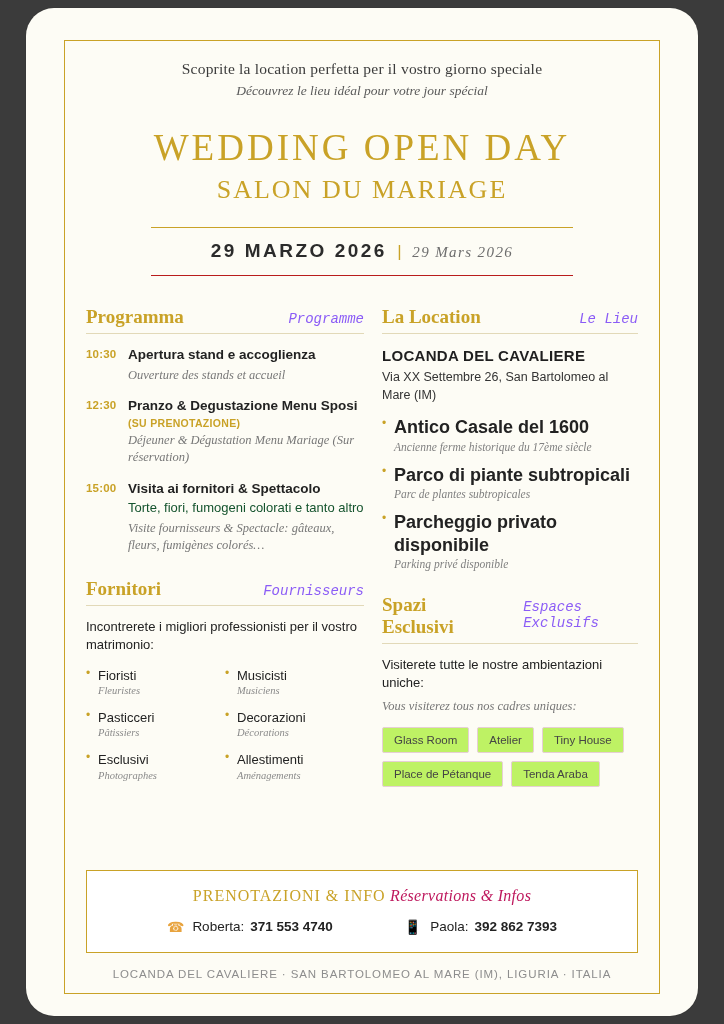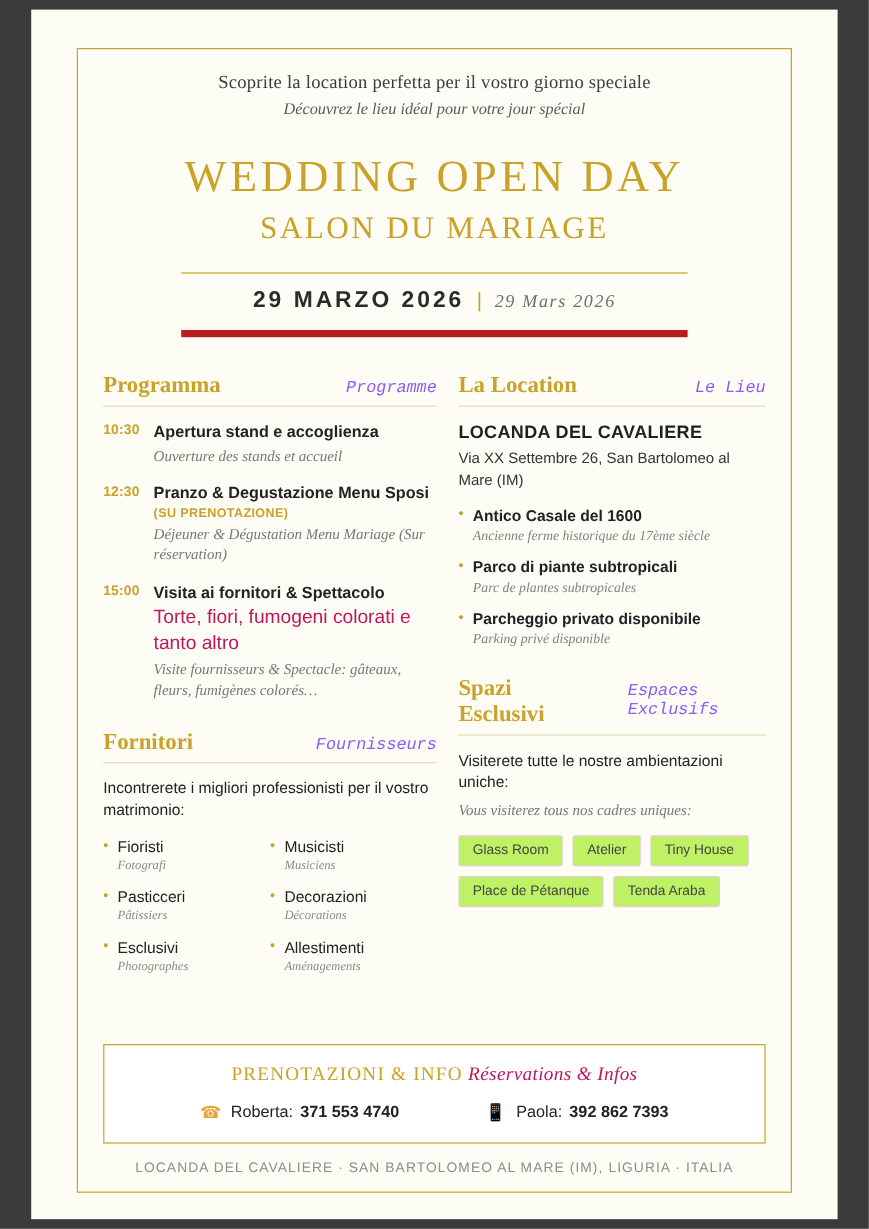--- a/index.html
+++ b/index.html
@@ -14,20 +14,21 @@
     overflow: hidden;
   }
   .page {
     position: absolute;
     left: 26px;
     top: 8px;
     width: 672px;
     height: 1008px;
     background: #fdfcf5;
     box-shadow: 0 0 0 1px rgba(0,0,0,0.05);
+    border-radius: 28px;
   }
   .inner-border {
     position: absolute;
     left: 38px;
     top: 32px;
     right: 38px;
     bottom: 22px;
     border: 1px solid #c9a227;
   }
   .content {
@@ -67,21 +68,21 @@
     font-family: "Liberation Serif", serif;
     font-size: 26px;
     letter-spacing: 2px;
     color: #c9a227;
     margin-top: 6px;
   }
   .date-wrap {
     margin: 22px auto 0;
     width: 422px;
     border-top: 1px solid #c9a227;
-    border-bottom: 6px solid #b91c1c;
+    border-bottom: 1px solid #b91c1c;
     padding: 12px 0 13px;
     text-align: center;
   }
   .date-it {
     font-family: "Liberation Sans", sans-serif;
     font-size: 19px;
     letter-spacing: 2.5px;
     color: #2b2b2b;
     font-weight: bold;
   }
@@ -150,22 +151,22 @@
     line-height: 1.3;
   }
   .sched-note {
     font-size: 10.5px;
     font-weight: bold;
     color: #c9a227;
     letter-spacing: 0.3px;
     margin-top: 2px;
   }
   .sched-desc {
-    font-size: 16px;
-    color: #be185d;
+    font-size: 13px;
+    color: #14532d;
     line-height: 1.35;
     margin-top: 2px;
   }
   .sched-fr {
     font-family: "Liberation Serif", serif;
     font-style: italic;
     font-size: 12.5px;
     color: #777;
     line-height: 1.35;
     margin-top: 3px;
@@ -223,21 +224,21 @@
   }
   .venue-addr {
     font-size: 12.5px;
     color: #333;
     line-height: 1.4;
     margin-top: 5px;
   }
   .feat-list { margin-top: 12px; }
   .feat-item { display: flex; margin-bottom: 11px; }
   .feat-it {
-    font-size: 13px;
+    font-size: 18px;
     font-weight: bold;
     color: #222;
     line-height: 1.25;
   }
   .feat-fr {
     font-family: "Liberation Serif", serif;
     font-style: italic;
     font-size: 11.5px;
     color: #808080;
     margin-top: 2px;
@@ -378,21 +379,21 @@
             <span class="sec-fr">Fournisseurs</span>
           </div>
           <div class="para-it">Incontrerete i migliori professionisti per il vostro matrimonio:</div>
 
           <div class="vendor-grid">
             <div class="vendor-col">
               <div class="vendor-item">
                 <span class="v-dot">•</span>
                 <span>
                   <span class="v-it">Fioristi</span>
-                  <div class="v-fr">Fotografi</div>
+                  <div class="v-fr">Fleuristes</div>
                 </span>
               </div>
               <div class="vendor-item">
                 <span class="v-dot">•</span>
                 <span>
                   <span class="v-it">Pasticceri</span>
                   <div class="v-fr">Pâtissiers</div>
                 </span>
               </div>
               <div class="vendor-item">

